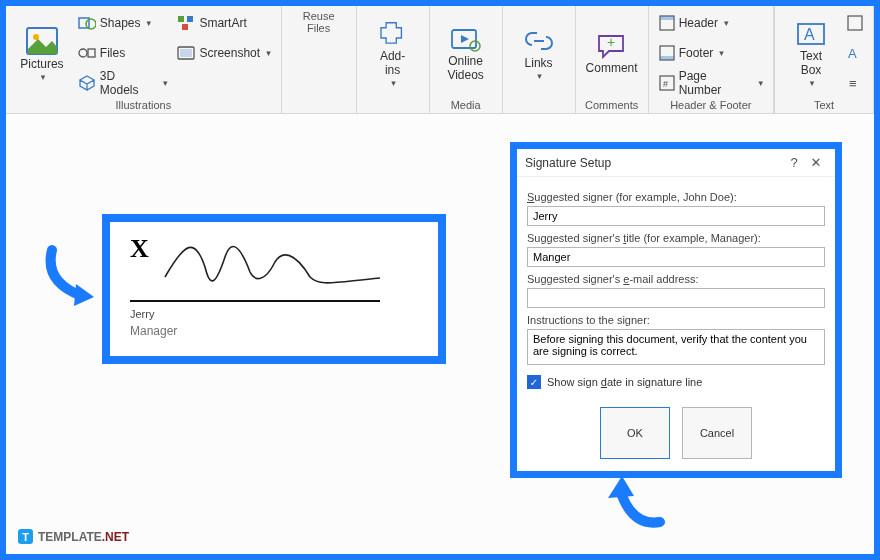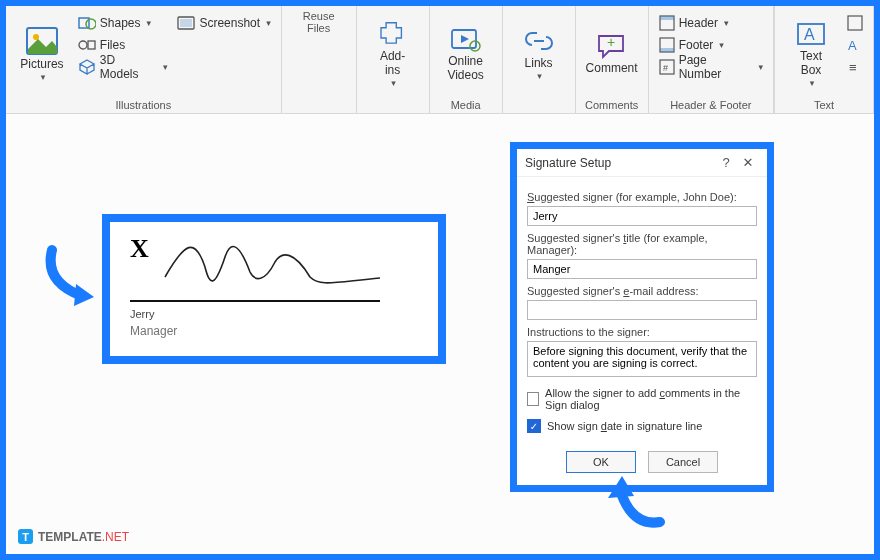--- a/index.html
+++ b/index.html
@@ -5,45 +5,45 @@
 *{box-sizing:border-box;margin:0;padding:0;font-family:"Segoe UI",Arial,sans-serif}
 body{width:880px;height:560px;background:#1b7bff;padding:6px;overflow:hidden}
 .app{width:100%;height:100%;background:#fff;position:relative}
 .ribbon{height:108px;background:#f5f5f5;border-bottom:1px solid #d8d8d8;display:flex}
 .group{display:flex;flex-direction:column;border-right:1px solid #d8d8d8;padding:2px 8px 0}
 .group-body{flex:1;display:flex;gap:6px}
 .group-label{font-size:11px;color:#555;text-align:center;padding:2px 0}
 .large-btn{display:flex;flex-direction:column;align-items:center;justify-content:center;width:56px;cursor:pointer;padding-top:4px}
 .large-btn .lbl{font-size:12px;color:#333;text-align:center;line-height:1.15;margin-top:3px}
 .ico{display:inline-flex;align-items:center;justify-content:center}
-.col{display:flex;flex-direction:column;gap:0;padding-top:4px}
+.col{display:flex;flex-direction:column;gap:8px;padding-top:4px}
 .small-btn{display:flex;align-items:center;gap:4px;height:22px;cursor:pointer;padding:0 2px}
 .small-btn .lbl{font-size:12px;color:#333}
 .caret{font-size:9px;color:#555;margin-left:2px}
 .canvas{position:absolute;top:108px;left:0;right:0;bottom:0;background:#fcfcfc;padding:24px}
 .sig-box{position:absolute;left:96px;top:100px;width:344px;height:150px;border:8px solid #1b7bff;background:#fff;padding:12px 20px}
 .sig-x{font-size:26px;font-weight:700;font-family:Georgia,serif}
 .sig-line{border-bottom:2px solid #111;margin-top:36px;width:250px}
 .sig-name{font-size:11px;color:#444;margin-top:6px}
 .sig-title{font-size:12px;color:#737373;margin-top:4px}
 .sig-path{position:absolute;left:50px;top:10px}
-.dialog{position:absolute;left:504px;top:28px;width:264px;border:7px solid #1b7bff;background:#fff;font-size:11px;color:#333}
+.dialog{position:absolute;left:504px;top:28px;width:332px;border:7px solid #1b7bff;background:#fff;font-size:11px;color:#333}
 .dlg-title{display:flex;align-items:center;padding:6px 8px;border-bottom:1px solid #eee}
 .dlg-title .t{flex:1;font-size:12px}
 .dlg-title .hlp,.dlg-title .cls{width:22px;text-align:center;cursor:pointer;font-size:13px;color:#555}
 .dlg-body{padding:8px 10px}
 .fld-lbl{font-size:11px;color:#444;margin-top:6px;margin-bottom:3px}
 .fld{width:100%;border:1px solid #b6b6b6;padding:3px 5px;font-size:11px}
 .ta{width:100%;border:1px solid #b6b6b6;padding:3px 5px;font-size:11px;height:36px;resize:none;font-family:inherit}
 .chk-row{display:flex;align-items:center;gap:6px;margin-top:8px}
 .chk{width:14px;height:14px;border:1px solid #888;display:inline-flex;align-items:center;justify-content:center;font-size:10px}
 .chk.on{background:#2066d6;border-color:#2066d6;color:#fff}
 .un{text-decoration:underline}
 .dlg-foot{display:flex;justify-content:center;gap:12px;padding:10px 0 12px}
-.btn{min-width:70px;padding:4px 14px;border:1px solid #b6b6b6;background:#f7f7f7;font-size:11px;cursor:pointer;text-align:center}
+.btn{min-width:70px;padding:19px 14px;border:1px solid #b6b6b6;background:#f7f7f7;font-size:11px;cursor:pointer;text-align:center}
 .btn.primary{border-color:#2a7ad4}
 .arrow1{position:absolute;left:36px;top:128px}
 .arrow2{position:absolute;left:596px;top:358px}
 .brand{position:absolute;left:12px;bottom:10px;display:flex;align-items:center;gap:5px;font-size:12px;font-weight:700;color:#666}
 .brand .sq{width:15px;height:15px;background:#1b9df0;border-radius:3px;color:#fff;display:inline-flex;align-items:center;justify-content:center;font-size:11px}
 .partial{border-left:1px solid #d8d8d8}
 </style>
 </head>
 <body>
 
@@ -88,20 +88,30 @@
             <span class="ico">
                 <svg width="18" height="16">
                   <path d="M9 1 L16 5 L9 9 L2 5 Z M2 5 V11 L9 15 V9 M16 5 V11 L9 15" fill="none" stroke="#3a7bc8" stroke-width="1.3"></path>
                 </svg>
               </span>
             <span class="lbl">3D Models</span>
               <span class="caret">▾</span>
           </div>
         </div>
         <div class="col">
+          <div class="small-btn">
+            <span class="ico">
+                <svg width="18" height="16">
+                  <rect x="1" y="1" width="6" height="6" fill="#59a03a"></rect>
+                  <rect x="10" y="1" width="6" height="6" fill="#3a7bc8"></rect>
+                  <rect x="5" y="9" width="6" height="6" fill="#d84c3a"></rect>
+                </svg>
+              </span>
+            <span class="lbl">SmartArt</span>
+          </div>
           <div class="small-btn">
             <span class="ico">
                 <svg width="18" height="16">
                   <rect x="1" y="2" width="16" height="12" rx="1" fill="none" stroke="#555" stroke-width="1.3"></rect>
                   <rect x="3" y="4" width="12" height="8" fill="#3a7bc8" opacity="0.25"></rect>
                 </svg>
               </span>
             <span class="lbl">Screenshot</span>
               <span class="caret">▾</span>
           </div>
@@ -282,37 +292,33 @@
       <div class="dlg-body">
         <div class="fld-lbl"><span class="un">S</span><span></span>uggested signer (for example, John Doe):</div>
         <input class="fld" value="Jerry" style="">
         <div class="fld-lbl">Suggested signer's <span class="un">t</span>itle (for example, Manager):</div>
         <input class="fld" value="Manger" style="">
         <div class="fld-lbl">Suggested signer's <span class="un">e</span>-mail address:</div>
         <input class="fld" value="" style="">
         <div class="fld-lbl">Instructions to the signer:</div>
         <textarea class="ta" style="">Before signing this document, verify that the content you are signing is correct.</textarea>
         <div class="chk-row">
-          <span class="chk"></span>
-          <span>Allow the signer to add <span class="un">c</span>omments in the Sign dialog</span>
-        </div>
-        <div class="chk-row">
           <span class="chk on">✓</span>
           <span>Show sign <span class="un">d</span>ate in signature line</span>
         </div>
       </div>
       <div class="dlg-foot">
         <div class="btn primary">OK</div>
         <div class="btn">Cancel</div>
       </div>
     </div>
 
     <svg class="arrow2" width="70" height="60">
         <path d="M58 50 Q 30 55 18 18" fill="none" stroke="#1b7bff" stroke-width="10" stroke-linecap="round"></path>
         <path d="M6 26 L20 4 L32 24 Z" fill="#1b7bff"></path>
       </svg>
 
     <div class="brand">
       <span class="sq">T</span>
-      <span><span>TEMPLATE</span><span style="color:#ef4444;font-weight:400">.NET</span></span>
+      <span><span>TEMPLATE</span><span style="color:#7f1d1d;font-weight:700">.NET</span></span>
     </div>
   </div>
 </div>
 
 </body></html>

